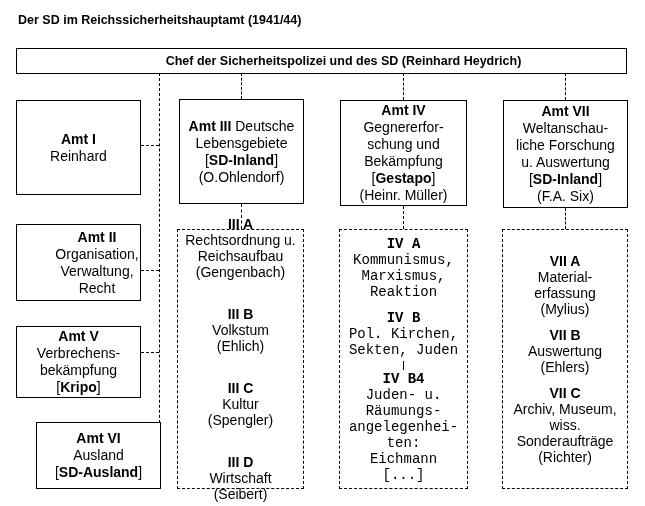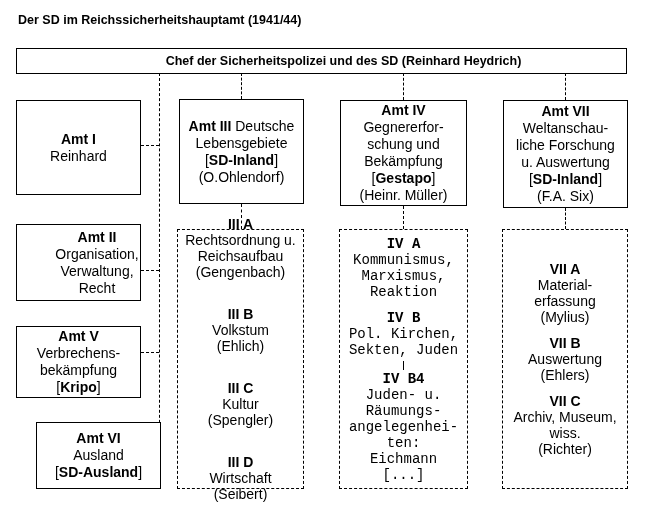--- a/index.html
+++ b/index.html
@@ -215,17 +215,18 @@
     </div>
     <div class="section">
       <div class="sec-title">VII B</div>
       <div>Auswertung</div>
       <div>(Ehlers)</div>
     </div>
     <div class="section">
       <div class="sec-title">VII C</div>
       <div>Archiv, Museum,</div>
       <div>wiss.</div>
+      <div>Sonderaufträge</div>
       <div>(Richter)</div>
     </div>
   </div>
 
 </div>
 
 </body></html>

